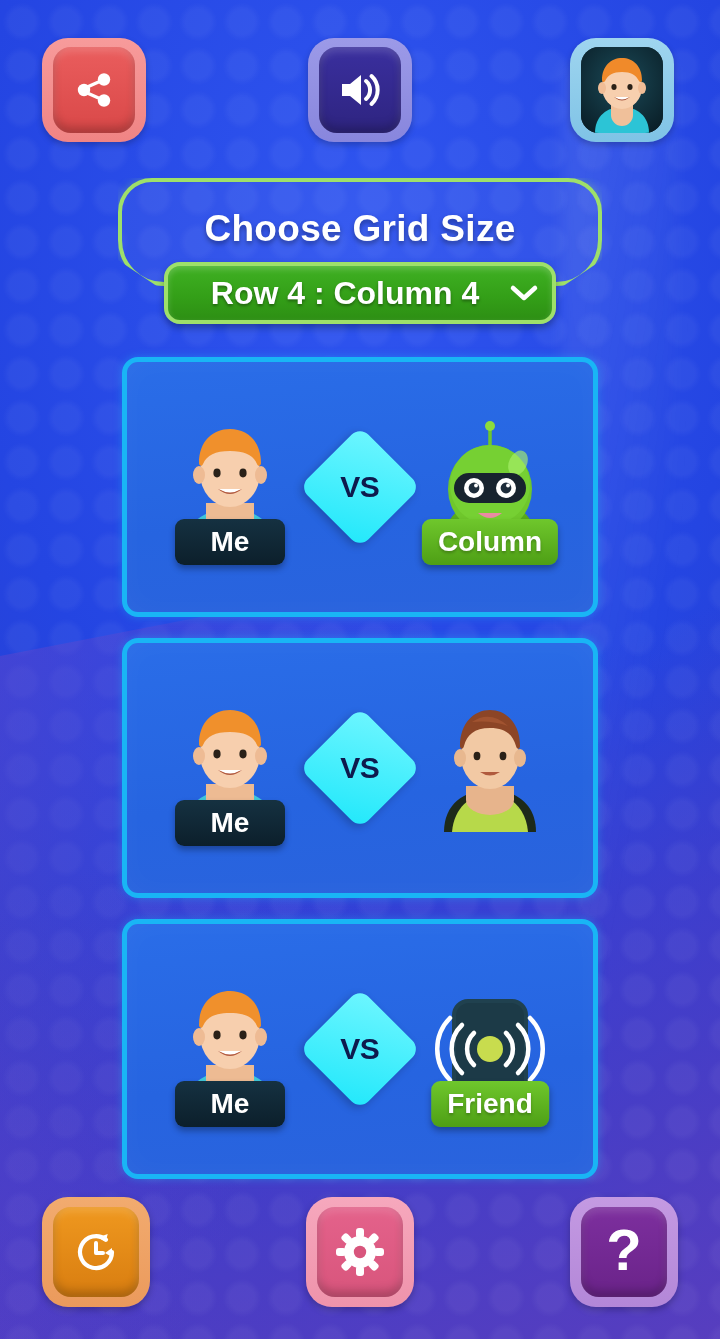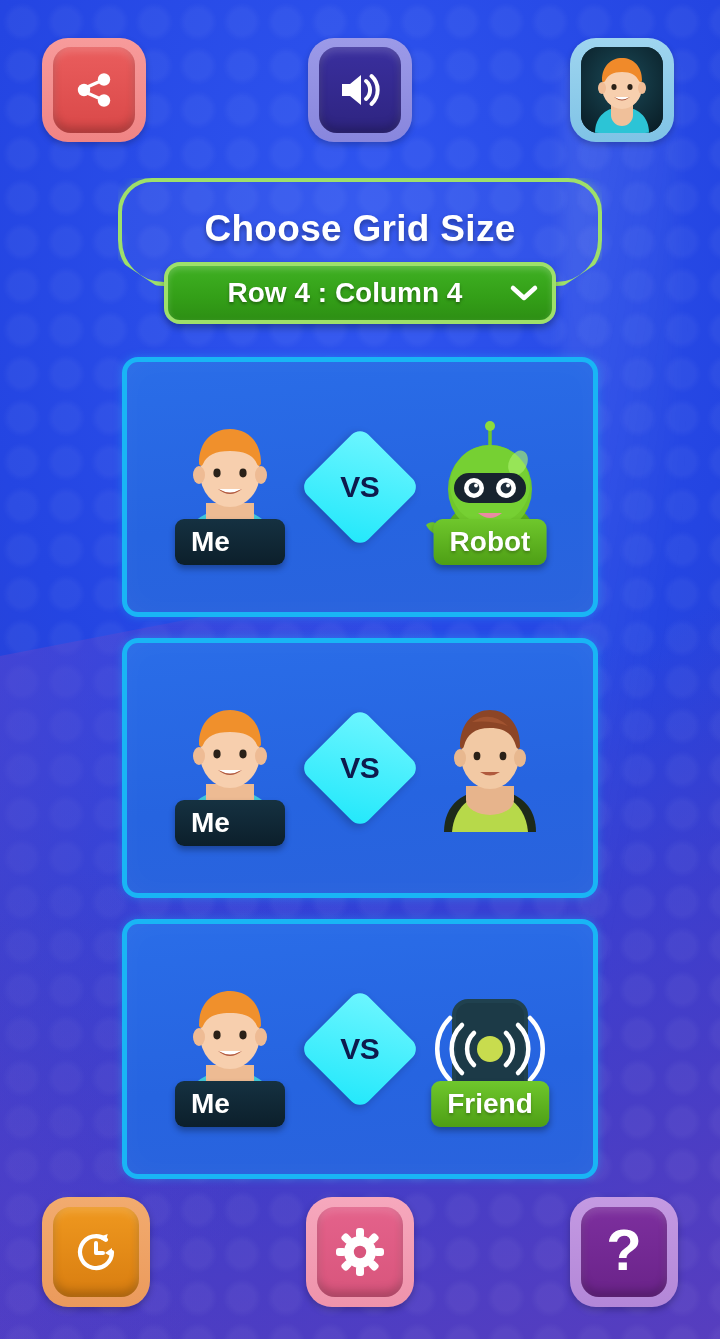--- a/index.html
+++ b/index.html
@@ -100,21 +100,21 @@
     position:absolute; left:46px; top:84px; width:392px; height:62px;
     border-radius:16px;
     background:linear-gradient(180deg,#3fb023 0%,#34a018 55%,#2d8f14 100%);
     border:4px solid #9ee06a;
     display:flex; align-items:center;
     cursor:pointer;
     box-shadow:0 4px 7px rgba(0,0,0,0.3), inset 0 3px 6px rgba(255,255,255,0.2);
   }
   #grid-size-value {
     flex:1; text-align:center; padding-left:26px;
-    font-size:28px; font-weight:bold; color:#ffffff;
+    font-size:32px; font-weight:bold; color:#ffffff;
     text-shadow:0 2px 3px rgba(0,0,0,0.35);
   }
   #grid-size-chevron { width:56px; display:flex; align-items:center; justify-content:center; }
 
   
   .mode-card {
     position:absolute; left:122px; width:476px; height:260px;
     border:5px solid #19b5f5;
     border-radius:16px;
     background:linear-gradient(175deg,#2a6de8 0%,#2664e0 60%,#2a63dd 100%);
@@ -129,21 +129,21 @@
     position:absolute; inset:0;
     display:flex; align-items:center; justify-content:space-between;
     padding:0 28px;
   }
   .side { width:150px; height:180px; position:relative; display:flex; align-items:flex-end; justify-content:center; }
   .name-plate {
     position:absolute; bottom:12px; left:50%; transform:translateX(-50%);
     min-width:110px; padding:7px 16px;
     border-radius:9px;
     font-size:28px; font-weight:bold; color:#ffffff;
-    text-align:left; white-space:nowrap;
+    text-align:center; white-space:nowrap;
     box-shadow:0 4px 6px rgba(0,0,0,0.3);
     z-index:3;
   }
   .plate-dark { background:linear-gradient(180deg,#153141,#0c1f2b); }
   .plate-green { background:linear-gradient(180deg,#6fc72c,#4e9f15); text-shadow:0 2px 3px rgba(0,0,0,0.25); }
 
   
   .vs-badge {
     width:86px; height:86px;
     background:linear-gradient(150deg,#6ef6ff,#22e8fb);
@@ -288,21 +288,21 @@
           <ellipse cx="92" cy="42" rx="9" ry="13" fill="#a9ef6c" opacity="0.65" transform="rotate(25 92 42)"></ellipse>
           <rect x="28" y="52" width="72" height="30" rx="15" fill="#17232e"></rect>
           <circle cx="48" cy="67" r="10" fill="#fff"></circle>
           <circle cx="80" cy="67" r="10" fill="#fff"></circle>
           <circle cx="48" cy="67" r="5.4" fill="#1d2c3a"></circle>
           <circle cx="80" cy="67" r="5.4" fill="#1d2c3a"></circle>
           <circle cx="50" cy="64.5" r="1.9" fill="#fff"></circle>
           <circle cx="82" cy="64.5" r="1.9" fill="#fff"></circle>
           <path d="M52 92 q12 10 24 0 Z" fill="#e98ba2"></path>
         </svg>
-        <div class="name-plate plate-green">Robot</div>
+        <div class="name-plate plate-green">Column</div>
       </div>
     </div>
   </div>
 
   <div class="mode-card" id="mode-card-1">
     <div class="card-row">
 
       <div class="side">
         <svg class="char" width="116" height="132" viewBox="0 0 116 132">
           <path d="M12 132 c0-28 20-42 46-42 s46 14 46 42 Z" fill="#3fc6d8"></path>

